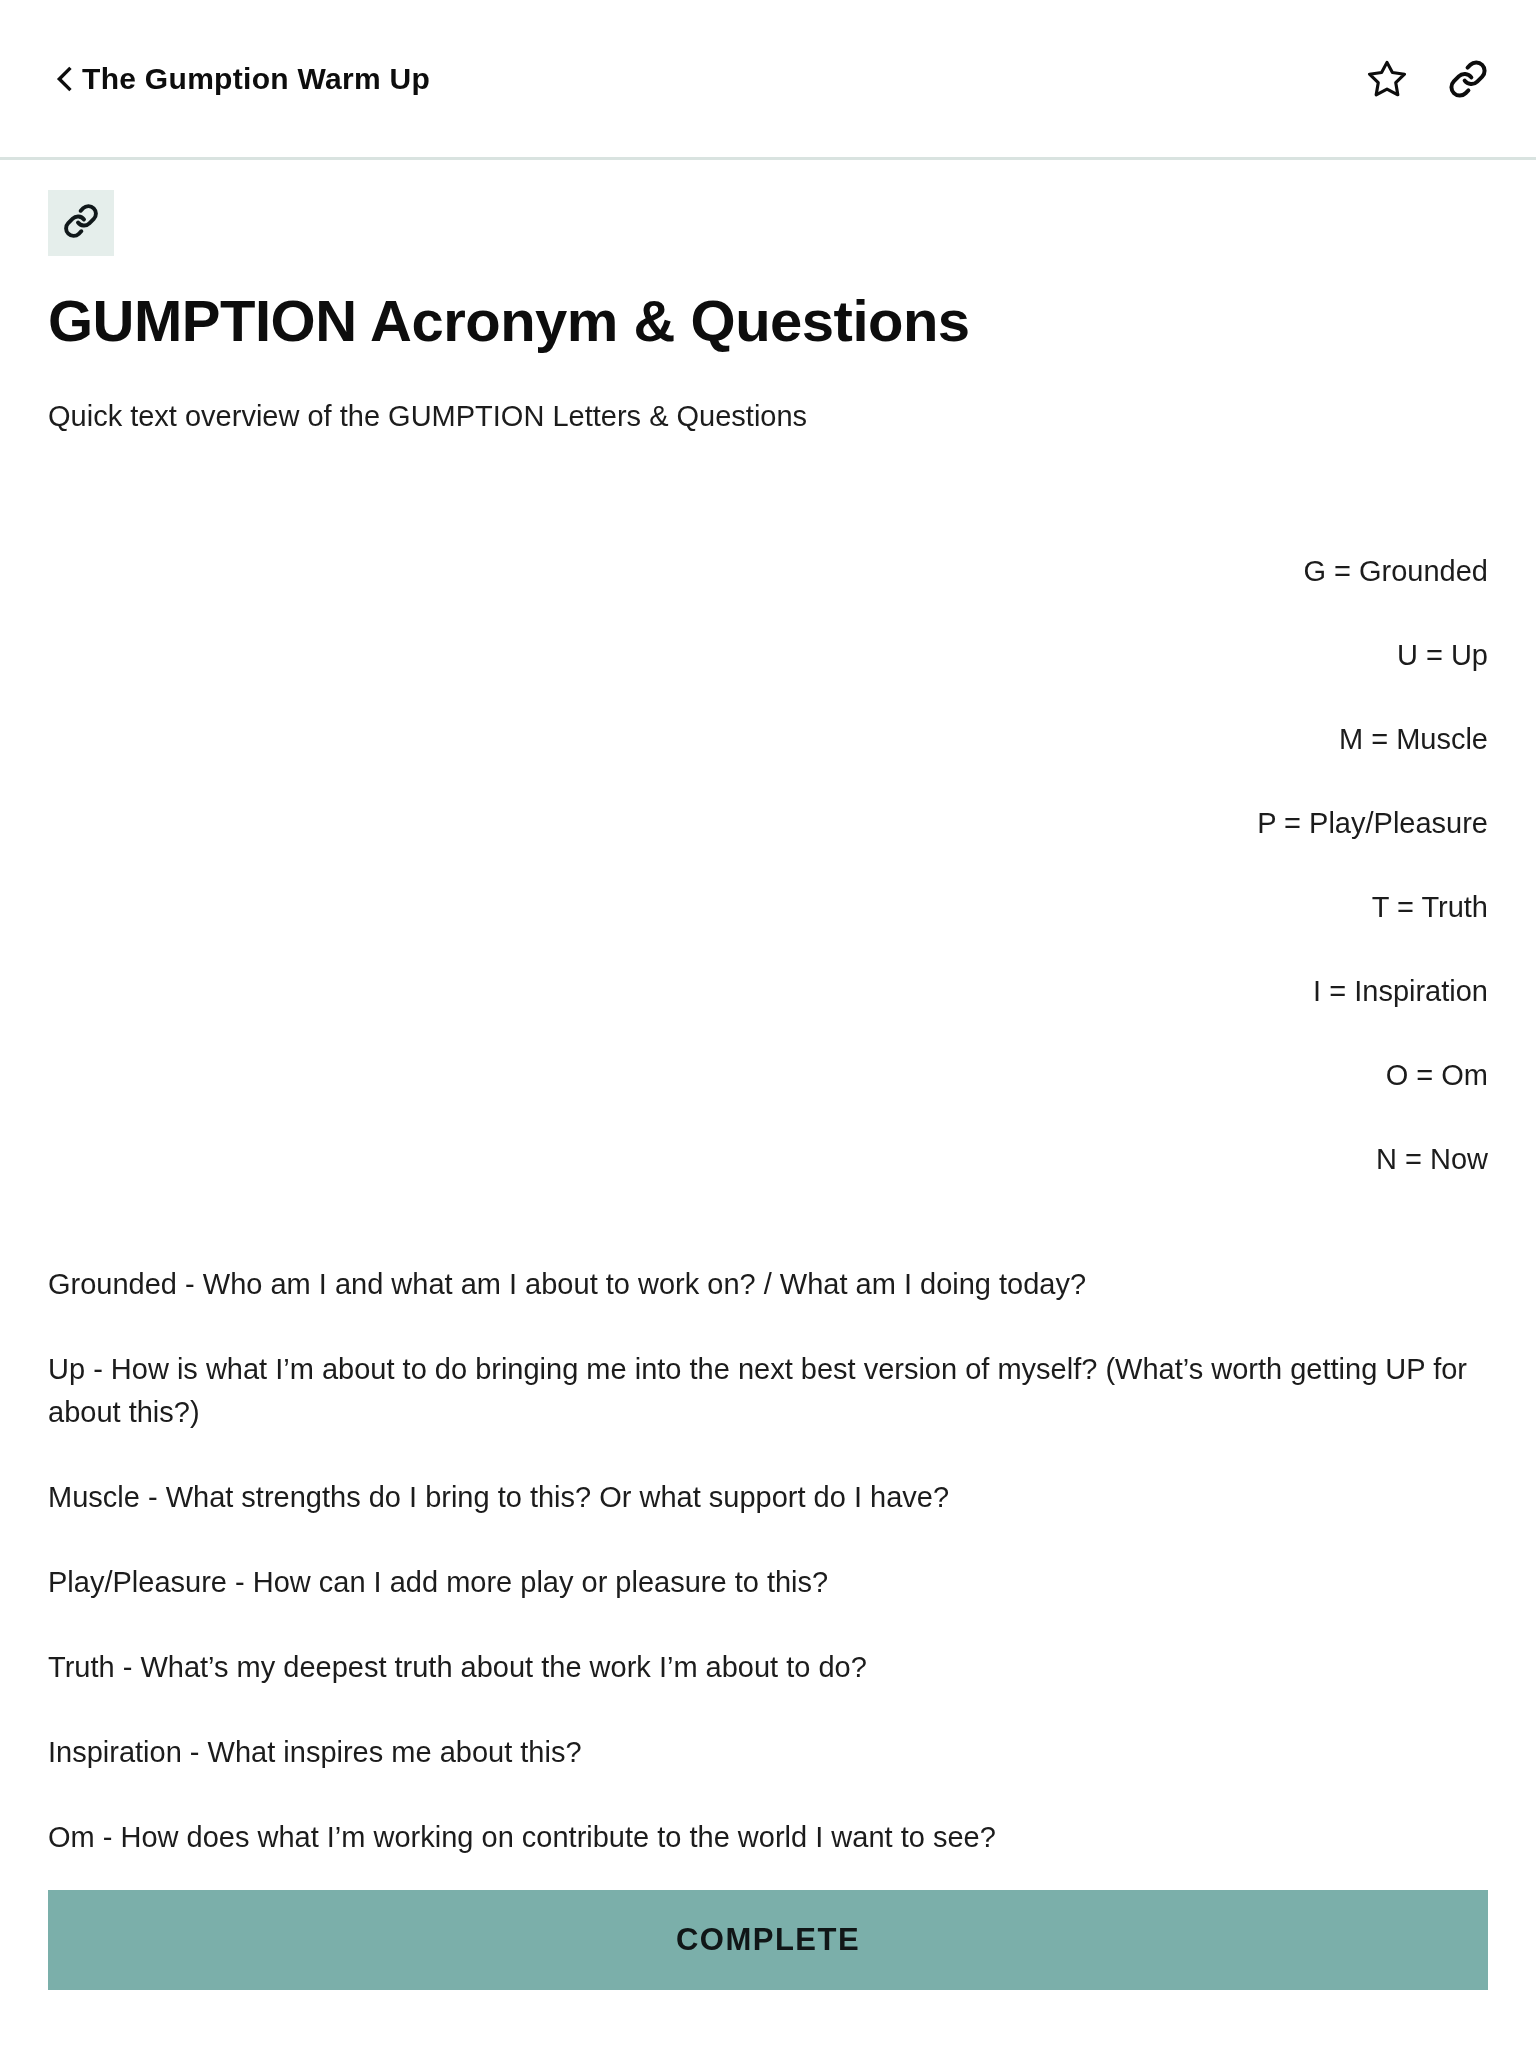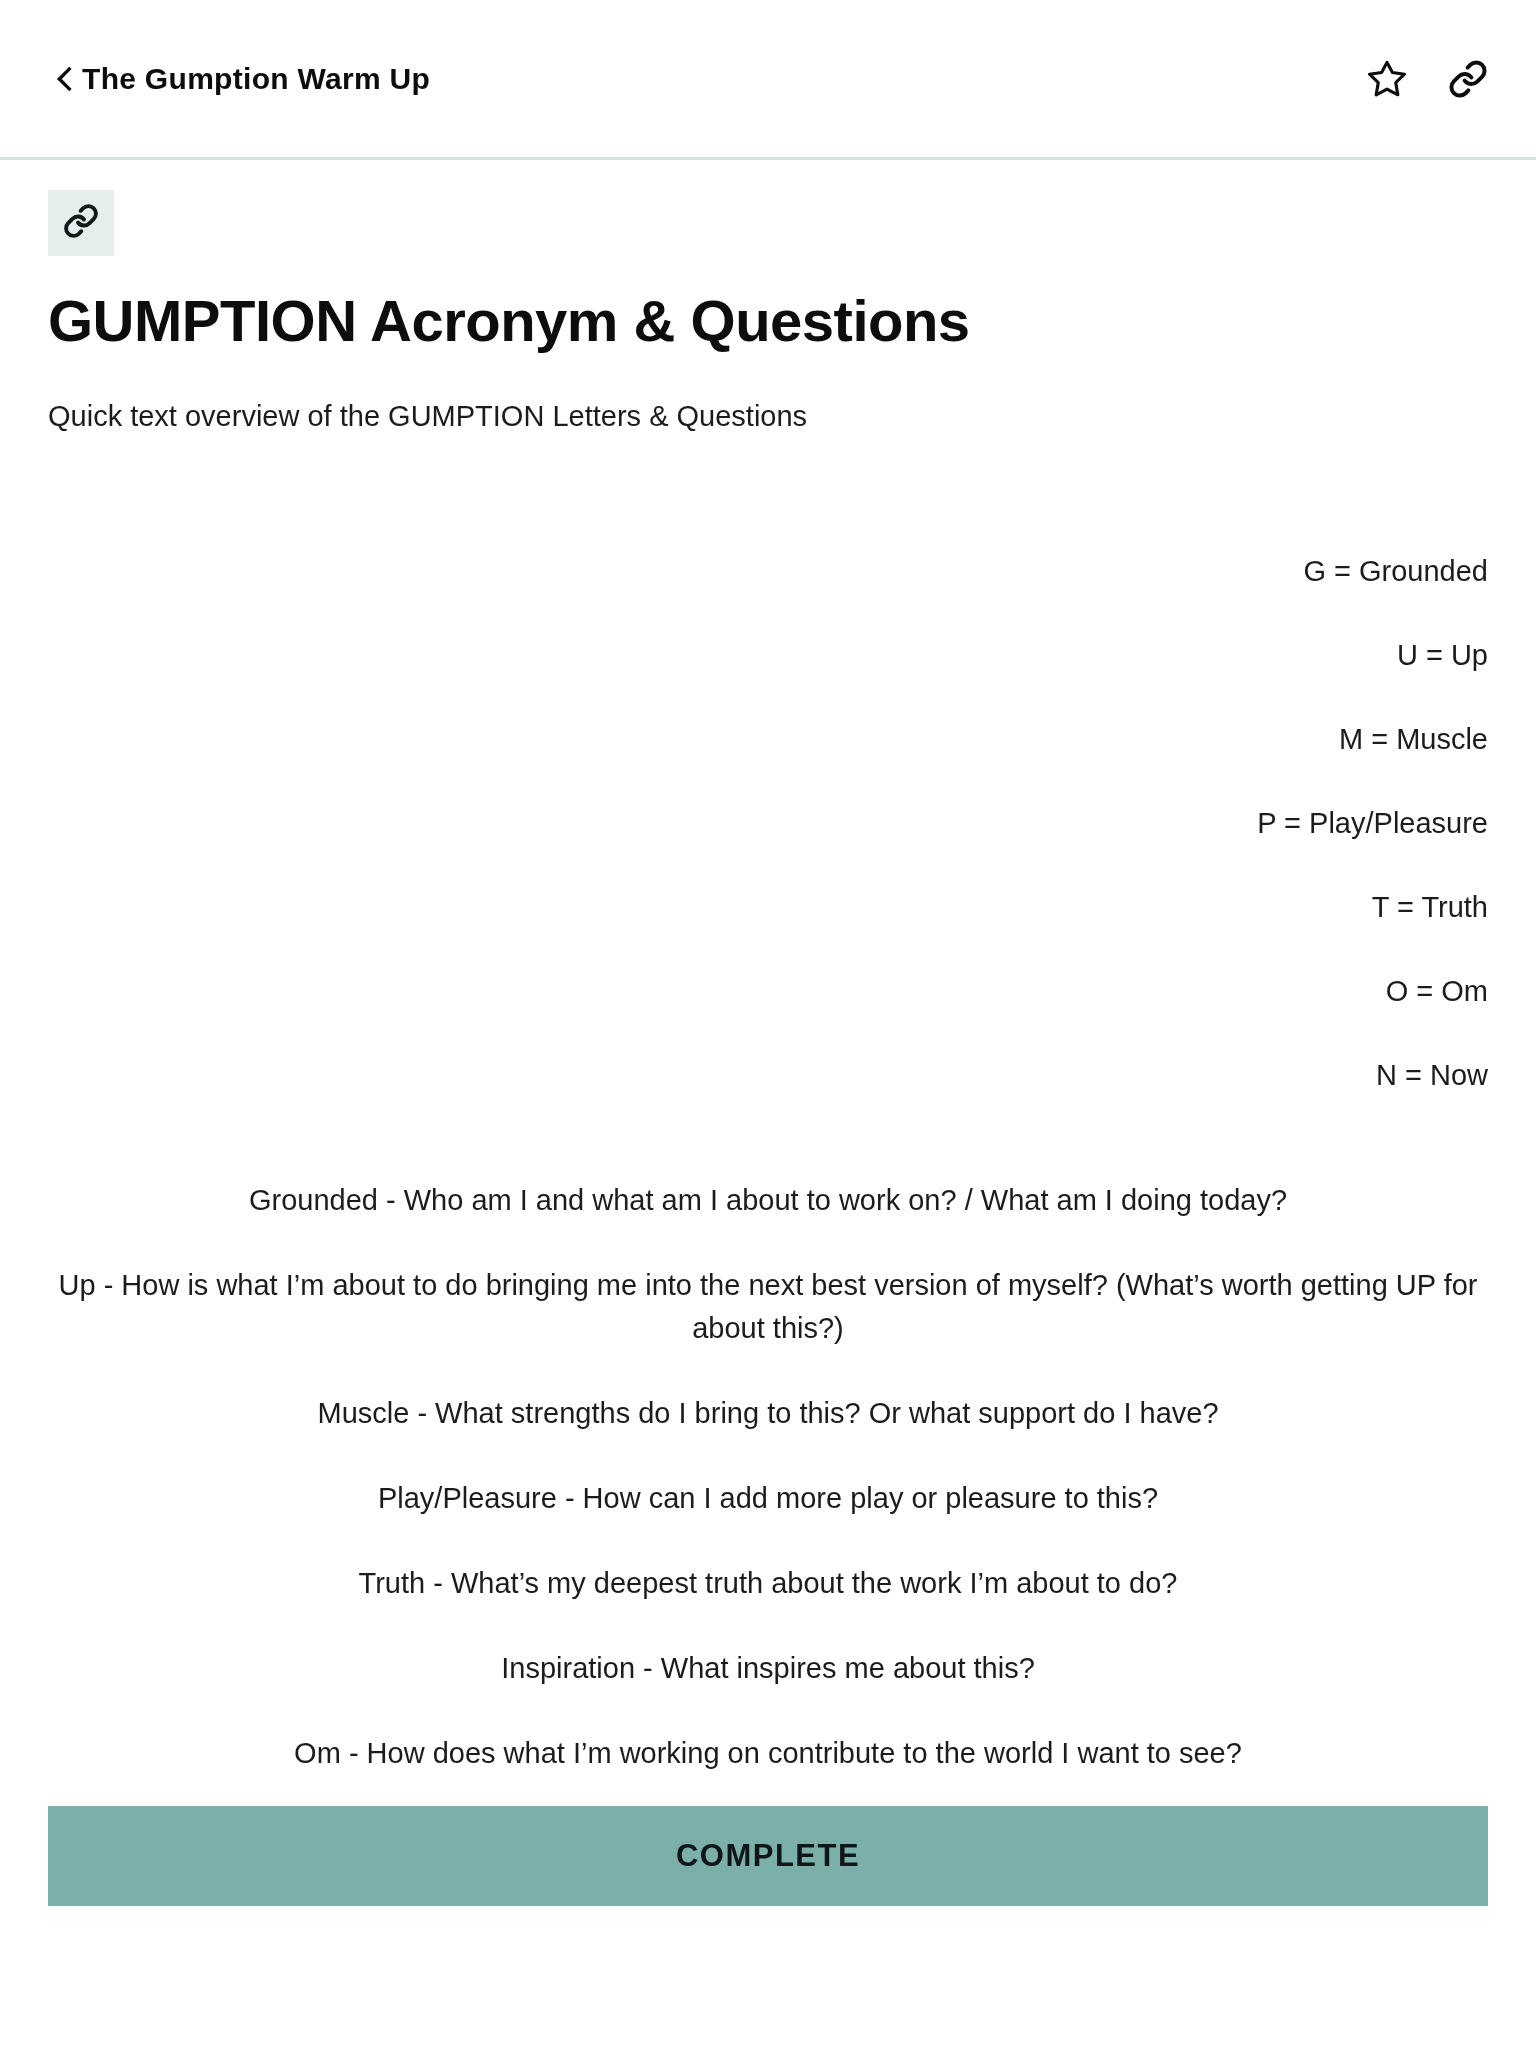--- a/index.html
+++ b/index.html
@@ -90,21 +90,20 @@
     color: #1c1c1c;
   }
 
   .question-list { margin-top: 83px; }
   .question-item {
     font-size: 29px;
     line-height: 43px;
     margin-bottom: 42px;
     color: #1c1c1c;
     max-width: 1440px;
-    text-align: center;
   }
   .question-item:last-child { margin-bottom: 31px; }
 
   
   .complete-button {
     display: block;
     margin: 1px 48px;
     width: calc(100% - 96px);
     height: 100px;
     background: #7bafaa;
@@ -165,20 +164,21 @@
   <h1 class="lesson-title">GUMPTION Acronym &amp; Questions</h1>
 
   <p class="lesson-subtitle">Quick text overview of the GUMPTION Letters &amp; Questions</p>
 
   <div class="acronym-list">
     <p class="acronym-item">G = Grounded</p>
     <p class="acronym-item">U = Up</p>
     <p class="acronym-item">M = Muscle</p>
     <p class="acronym-item">P = Play/Pleasure</p>
     <p class="acronym-item">T = Truth</p>
+    <p class="acronym-item">I = Inspiration</p>
     <p class="acronym-item">O = Om</p>
     <p class="acronym-item">N = Now</p>
   </div>
 
   <div class="question-list">
     <p class="question-item">Grounded - Who am I and what am I about to work on? / What am I doing today?</p>
     <p class="question-item">Up - How is what I’m about to do bringing me into the next best version of myself? (What’s worth getting UP for about this?)</p>
     <p class="question-item">Muscle - What strengths do I bring to this? Or what support do I have?</p>
     <p class="question-item">Play/Pleasure - How can I add more play or pleasure to this?</p>
     <p class="question-item">Truth - What’s my deepest truth about the work I’m about to do?</p>

